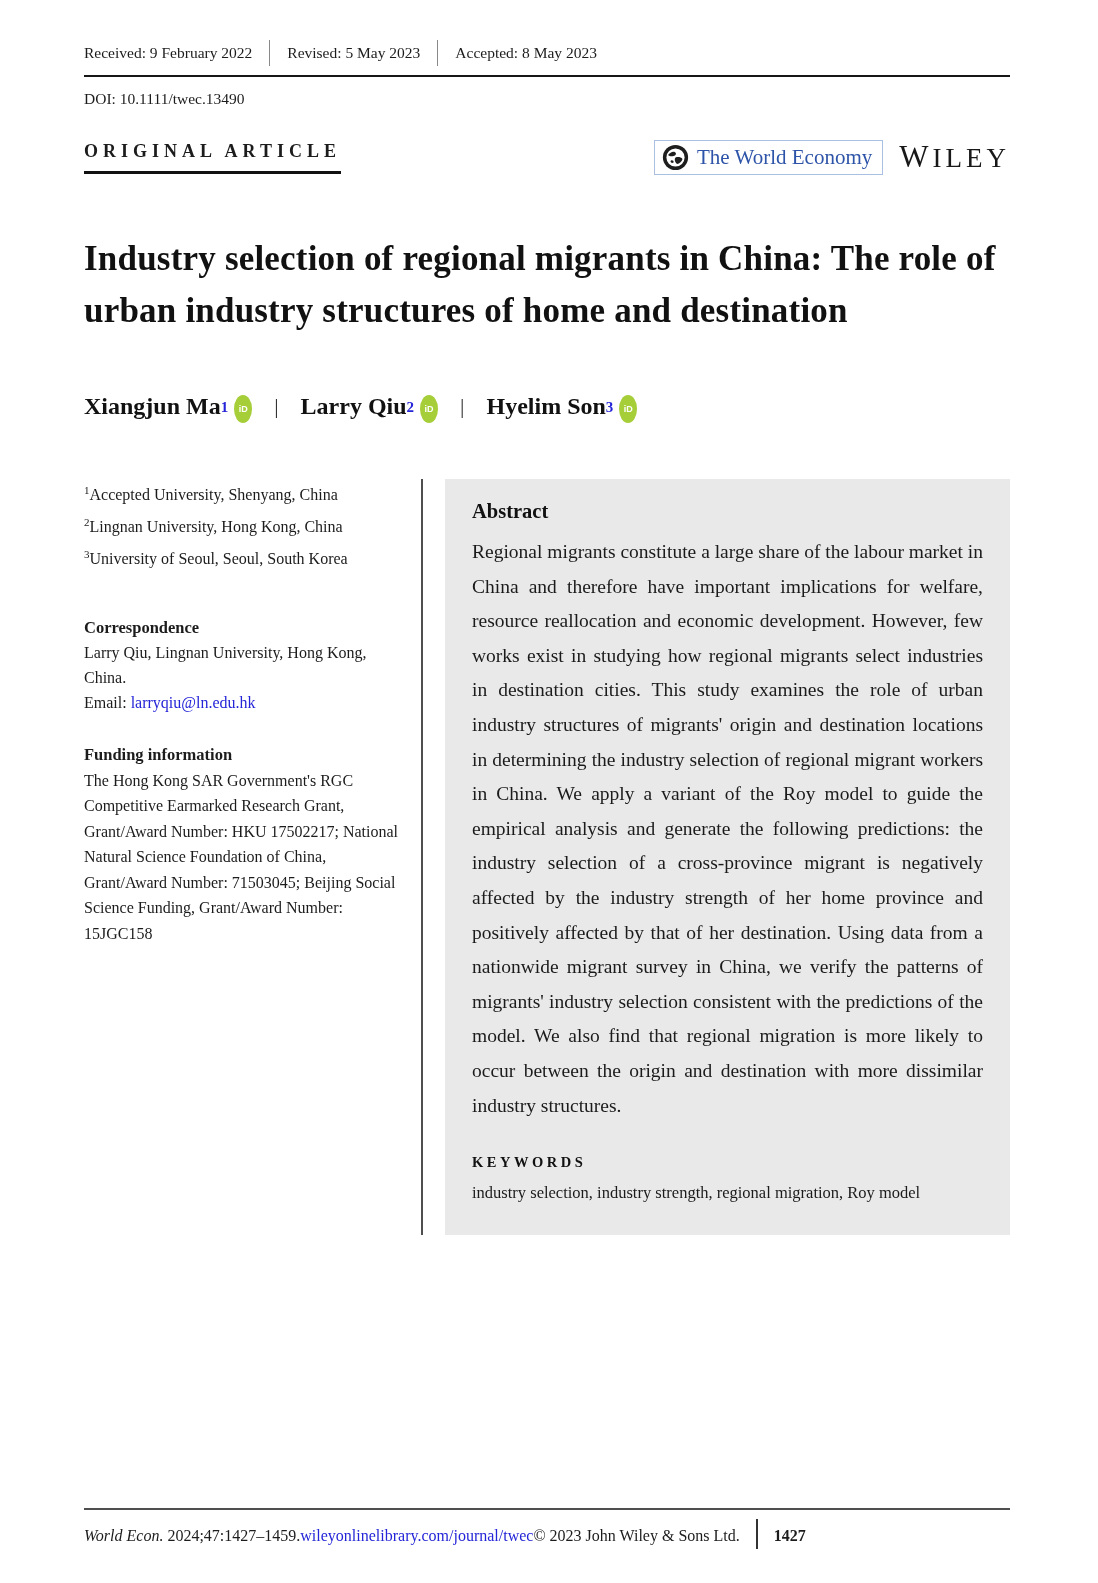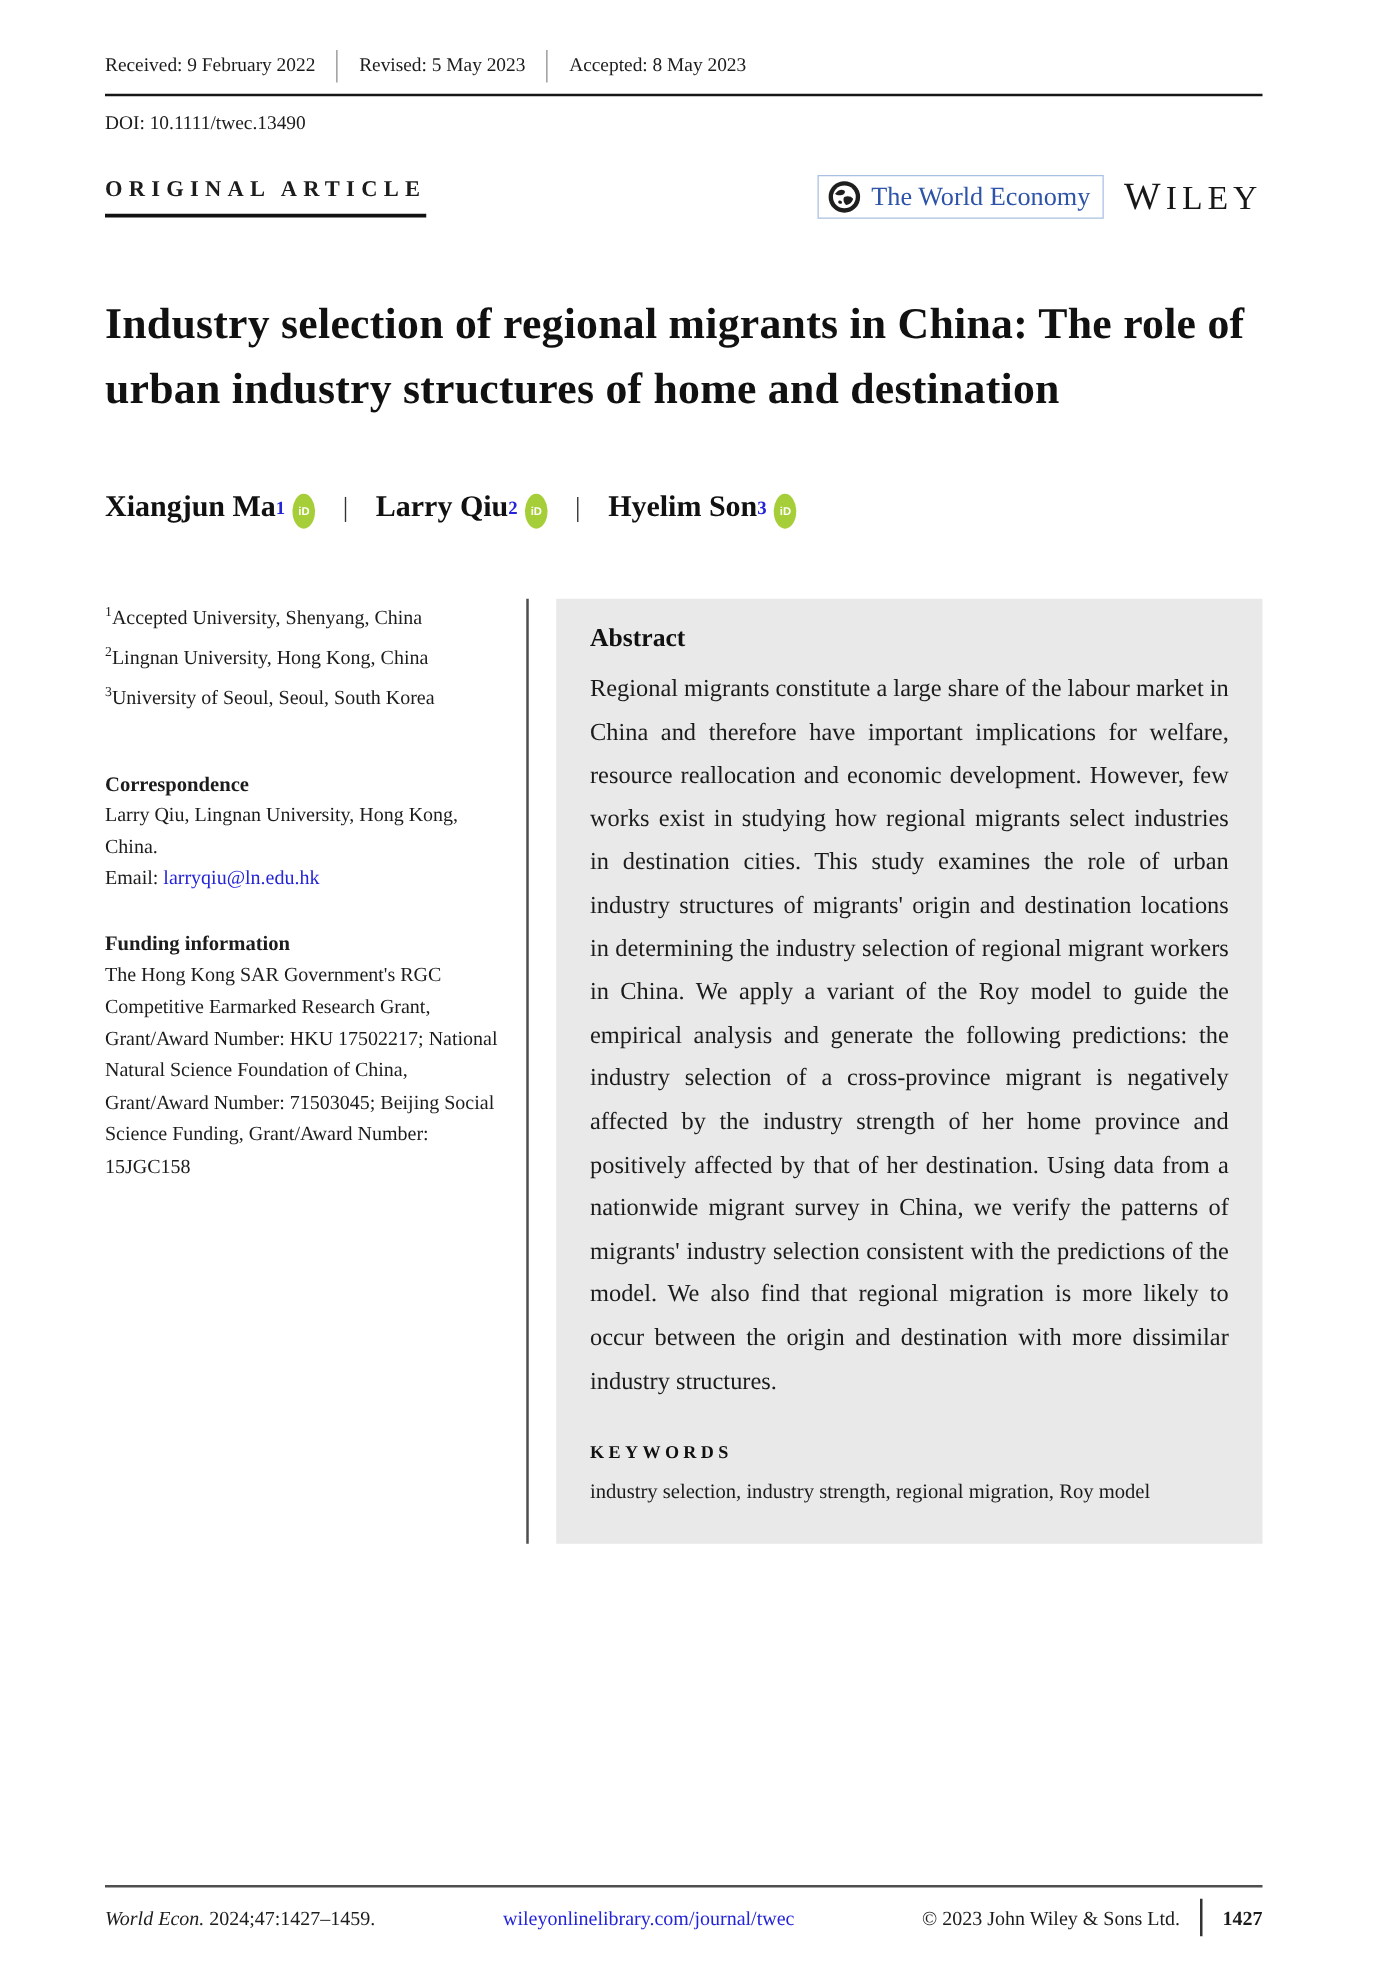--- a/index.html
+++ b/index.html
@@ -96,21 +96,21 @@
     margin-top:31px;
     font-size:14.5px;font-weight:bold;letter-spacing:3.5px;color:#111;
   }
   .keywords-body{margin-top:9px;font-size:16.5px;line-height:25px;color:#1b1b1b;}
 
   
   .footer{
     position:absolute;left:84px;right:88px;bottom:32px;
     border-top:2px solid var(--rule_dark);
     padding-top:11px;
-    display:flex;align-items:center;justify-content:space-between;
+    display:flex;align-items:center;justify-content:flex-start;
     font-size:16px;
   }
   .footer-link{color:var(--link_blue);text-decoration:none;}
   .footer-right{display:flex;align-items:center;}
   .footer-pagesep{width:0;border-left:2px solid #333;height:30px;margin:0 16px;position:relative;top:-2px;}
   .page-number{font-weight:bold;}
   .cit-italic{font-style:italic;}
 </style>
 </head>
 <body>

